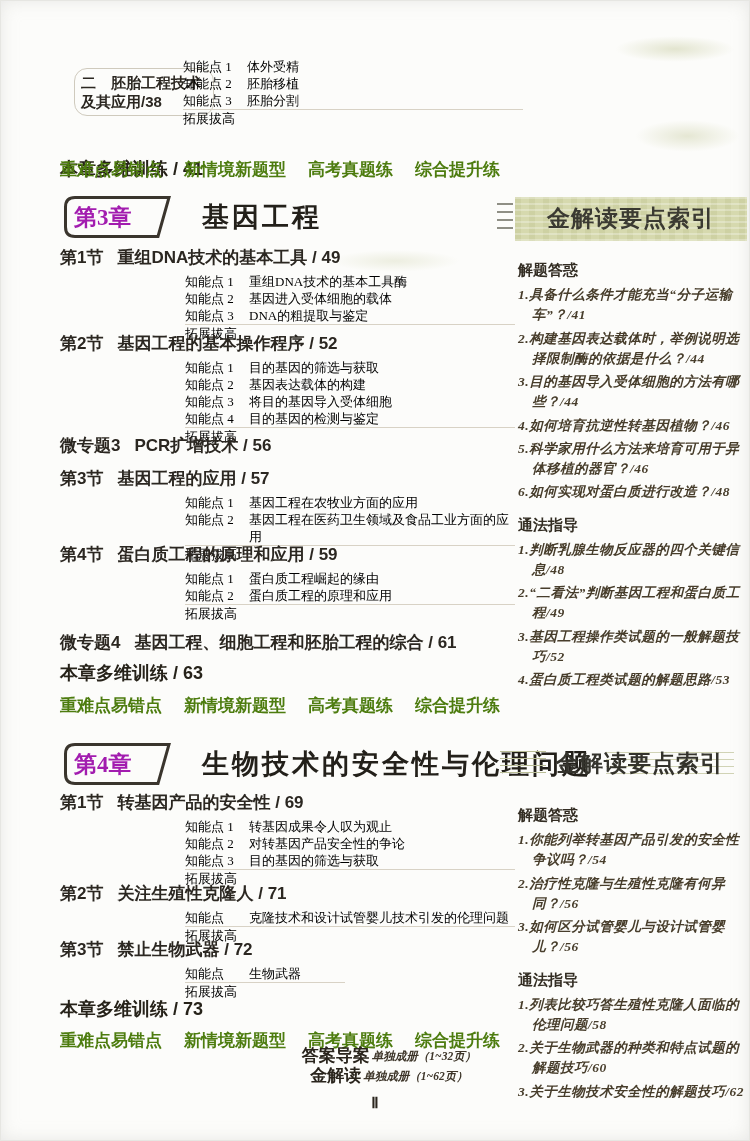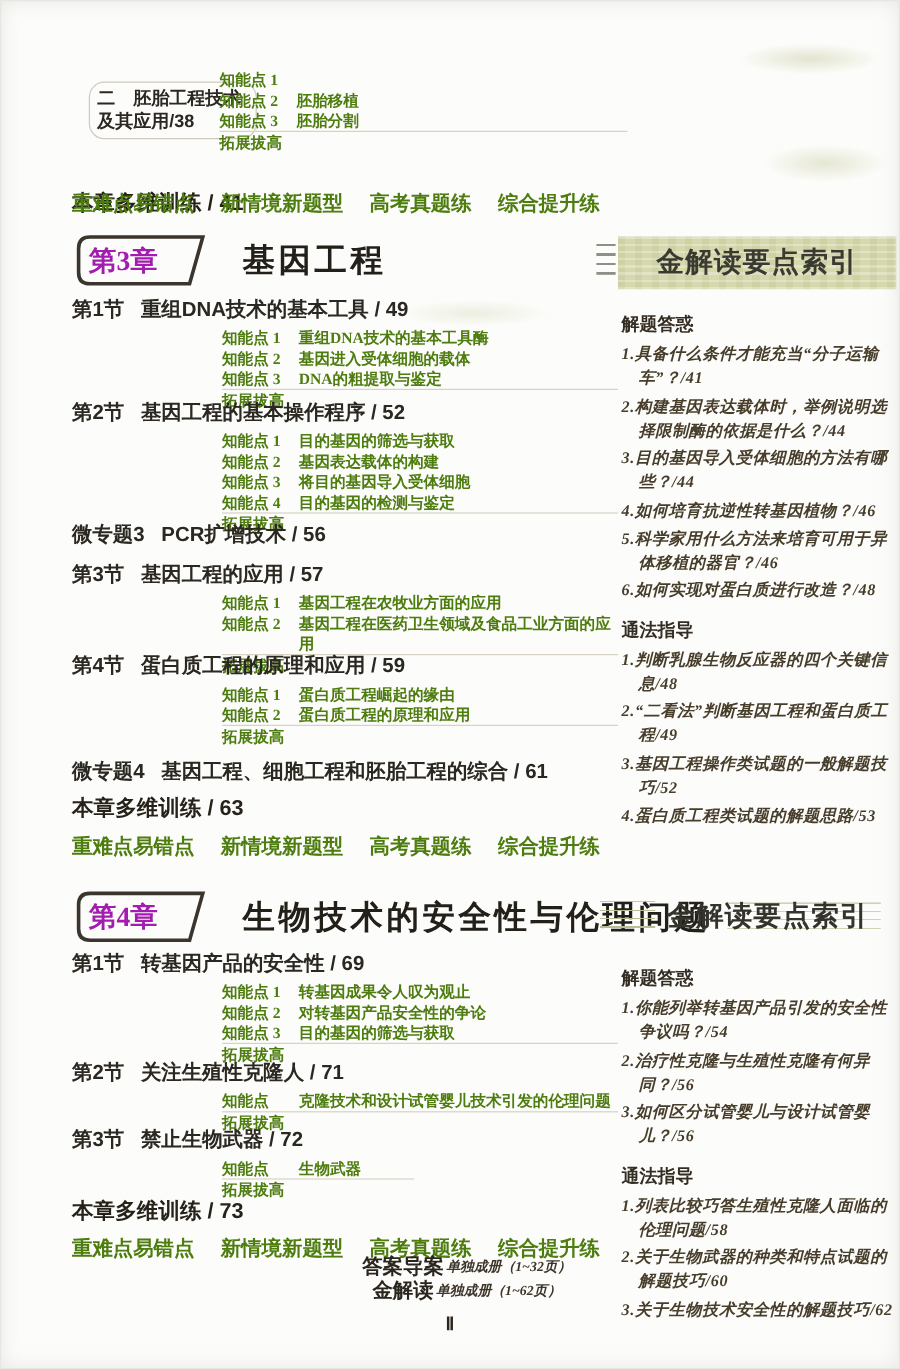--- a/index.html
+++ b/index.html
@@ -8,22 +8,22 @@
     background:#fcfcfa;color:#2e2a24;
     font-family:"Liberation Sans",sans-serif;
   }
   .scan-edge{position:absolute;inset:0;pointer-events:none;
     box-shadow:inset 0 0 0 1px #e6e6e2, inset 0 0 18px rgba(190,190,185,.35);}
   .smudge{position:absolute;border-radius:40%;pointer-events:none;
     background:radial-gradient(ellipse at center,#c9cda4 0%,rgba(201,205,164,0) 70%);}
 
   
   .sec-row{display:flex;gap:14px;font-weight:bold;font-size:17px;color:#2b2721;line-height:21px;}
-  .points{margin:5px 0 0 125px;font-family:"Liberation Serif",serif;font-weight:bold;
-          font-size:13px;color:#4d7c0f;}
+  .points{margin:5px 0 0 125px;font-family:"Liberation Serif",serif;font-weight:normal;
+          font-size:13px;color:#000000;}
   .point-row{display:flex;line-height:17px;align-items:baseline;}
   .point-label{min-width:64px;}
   .point-text{flex:1;}
   .u{border-bottom:1px solid #d8d2c5;}
   .training{font-size:18px;font-weight:bold;color:#262219;line-height:22px;}
   .tags{display:flex;gap:22px;font-size:17px;font-weight:bold;color:#4d7c0f;}
 
   
   .chap-header{position:absolute;left:2px;top:0;display:flex;align-items:center;}
   .chap-badge{position:relative;width:120px;height:44px;flex:none;}
@@ -90,20 +90,21 @@
 <div class="smudge" style="left:330px;top:250px;width:130px;height:22px;opacity:.3"></div>
 
 <div class="pre-block">
   <div class="pre-box">
     <div>二　胚胎工程技术</div>
     <div>及其应用/38</div>
   </div>
   <div class="pre-points points" style="margin:0">
     <div class="point-row">
         <span class="point-label">知能点 1</span>
+        <span class="point-text">体外受精</span>
       </div>
     <div class="point-row">
         <span class="point-label">知能点 2</span>
         <span class="point-text">胚胎移植</span>
       </div>
     <div class="point-row u">
         <span class="point-label">知能点 3</span>
         <span class="point-text">胚胎分割</span>
       </div>
     <div class="point-row">

